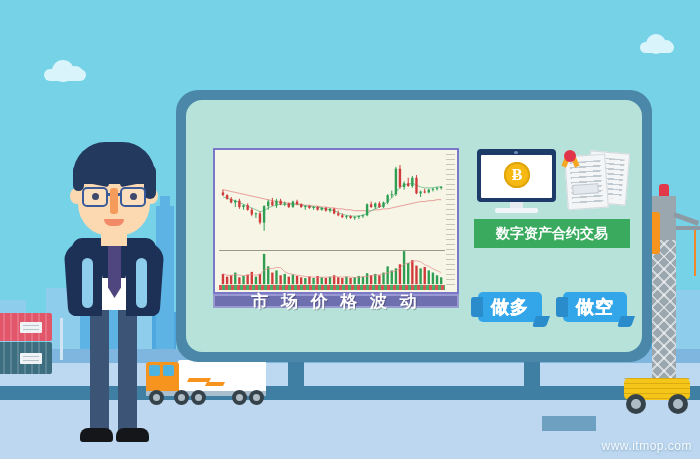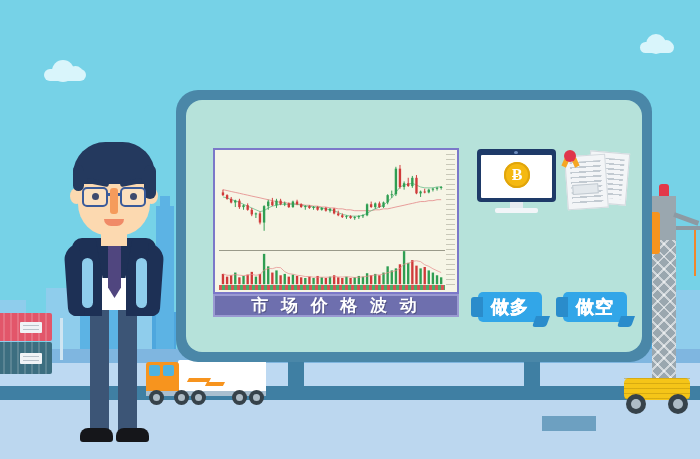--- a/index.html
+++ b/index.html
@@ -64,21 +64,21 @@
   .chart-panel{position:absolute;left:213px;top:148px;width:246px;height:146px;
     background:#f6f5e6;border:2px solid #7b78c9;box-sizing:border-box;}
   .chart-plot{position:absolute;left:0;top:0;width:100%;height:100%;}
   .chart-axis-r{position:absolute;right:2px;top:4px;width:9px;bottom:4px;
     background:repeating-linear-gradient(180deg,#b9b9a8 0 1px,transparent 1px 5px);opacity:.75;}
   .sep-line{position:absolute;left:4px;right:12px;height:1px;background:#9a9a8a;}
   .chart-bottom-strip{position:absolute;left:4px;right:12px;bottom:2px;height:5px;
     background:repeating-linear-gradient(90deg,#d03a3a 0 3px,#2f9e52 3px 6px);opacity:.85;}
 
   
-  .title-banner{position:absolute;left:213px;top:294px;width:246px;height:23px;
+  .title-banner{position:absolute;left:213px;top:294px;width:246px;height:14px;
     background:#6e6fae;border:2px solid #9a9ad2;box-sizing:border-box;
     display:flex;align-items:center;justify-content:center;}
   .title-banner span{color:#ffffff;font-size:17px;font-weight:bold;letter-spacing:4px;
     text-shadow:1px 1px 0 rgba(0,0,0,.25);}
 
   
   .mon-body{position:absolute;background:#1e3a68;border-radius:4px;}
   .mon-screen{position:absolute;background:#ffffff;border-radius:1px;}
   .mon-dot{position:absolute;background:#6f8fc0;border-radius:50%;}
   .mon-neck{position:absolute;background:#e6ebf0;}
@@ -410,20 +410,23 @@
     <div class="doc-lines"></div>
   </div>
   <div class="doc" style="left:566px;top:155px;width:41px;height:54px;transform:rotate(-4deg);">
     <div class="doc-lines"></div>
     <div class="doc-grid" style="top:28px;"></div>
   </div>
   <div class="seal-tail" style="left:563px;top:158px;width:5px;height:9px;transform:rotate(24deg);"></div>
   <div class="seal-tail" style="left:573px;top:158px;width:5px;height:9px;transform:rotate(-24deg);"></div>
   <div class="seal" style="left:564px;top:150px;width:12px;height:12px;"></div>
 
+  <div class="green-banner">
+    <span>数字资产合约交易</span>
+  </div>
 
   <div class="blue-btn" style="left:478px;top:292px;width:64px;">
     <div class="btn-tab"></div>
     <div class="btn-tail"></div>
     <span>做多</span>
   </div>
   <div class="blue-btn" style="left:563px;top:292px;width:64px;">
     <div class="btn-tab"></div>
     <div class="btn-tail"></div>
     <span>做空</span>
@@ -467,15 +470,16 @@
     <div class="glass-bridge" style="left:108px;top:193px;width:12px;height:3px;"></div>
     <div class="pupil" style="left:92px;top:193px;width:7px;height:7px;"></div>
     <div class="pupil" style="left:130px;top:193px;width:7px;height:7px;"></div>
 
     <div class="nose" style="left:110px;top:188px;width:8px;height:26px;"></div>
     <div class="mouth" style="left:104px;top:219px;width:20px;height:7px;"></div>
   </div>
 
   <div class="wm-bar"></div>
   <div class="wm">
+    <div class="wm-url">www.itmop.com</div>
   </div>
 
 </div>
 
 </body></html>

